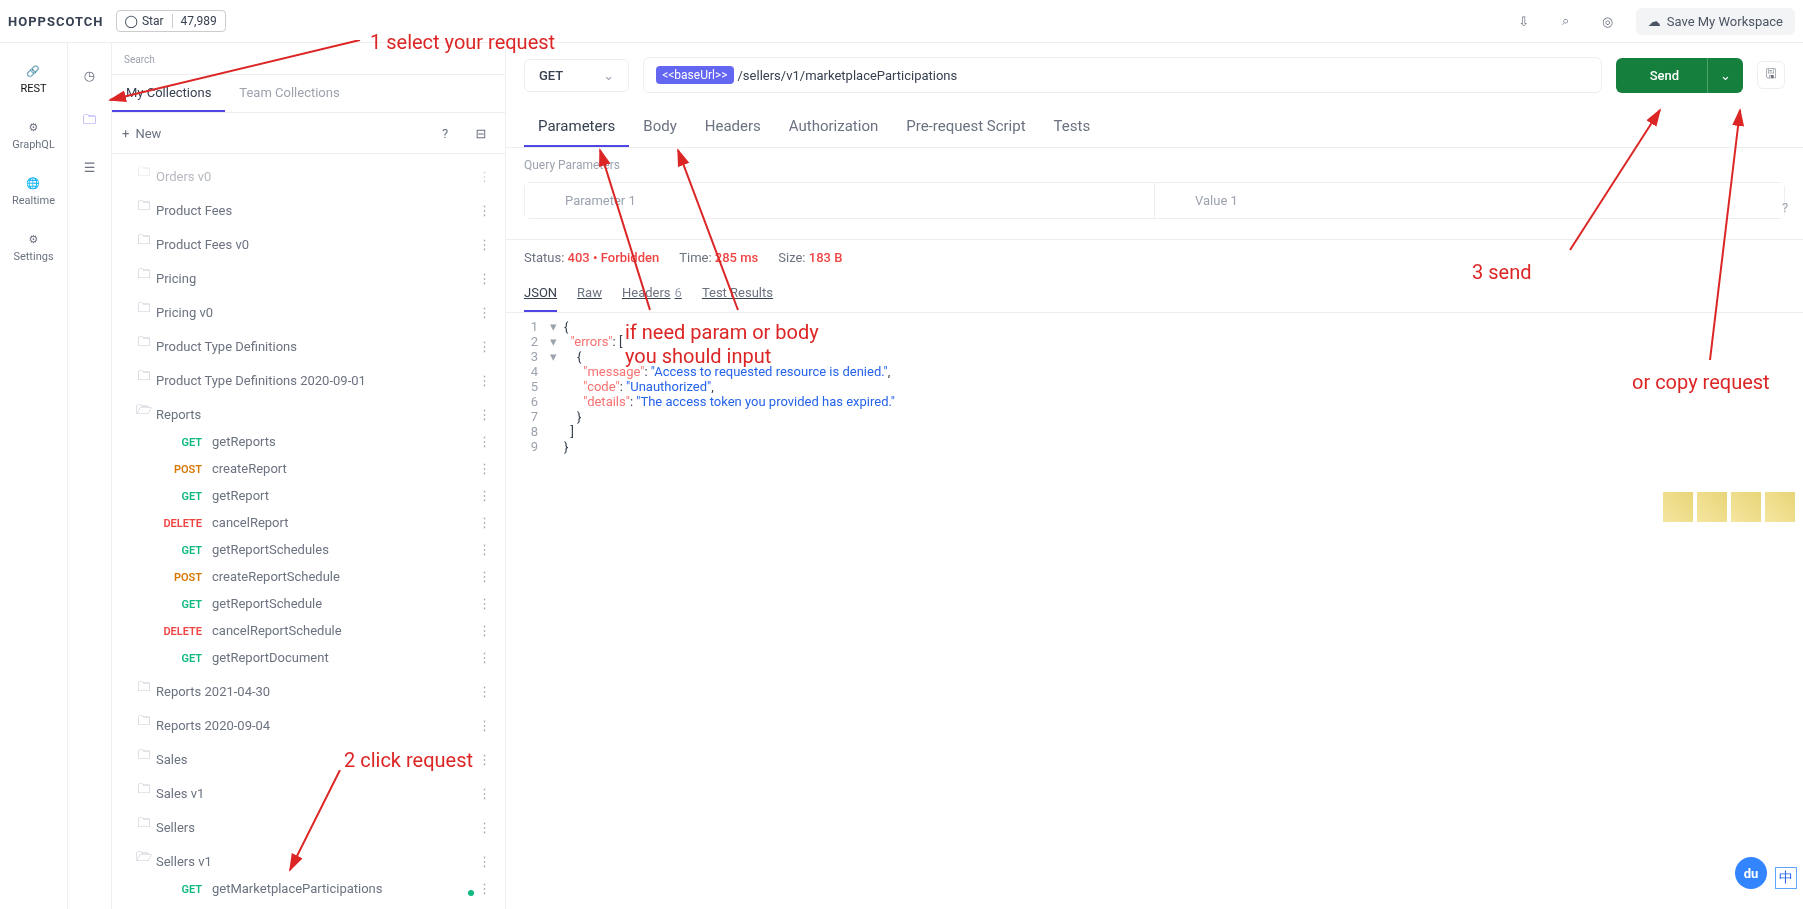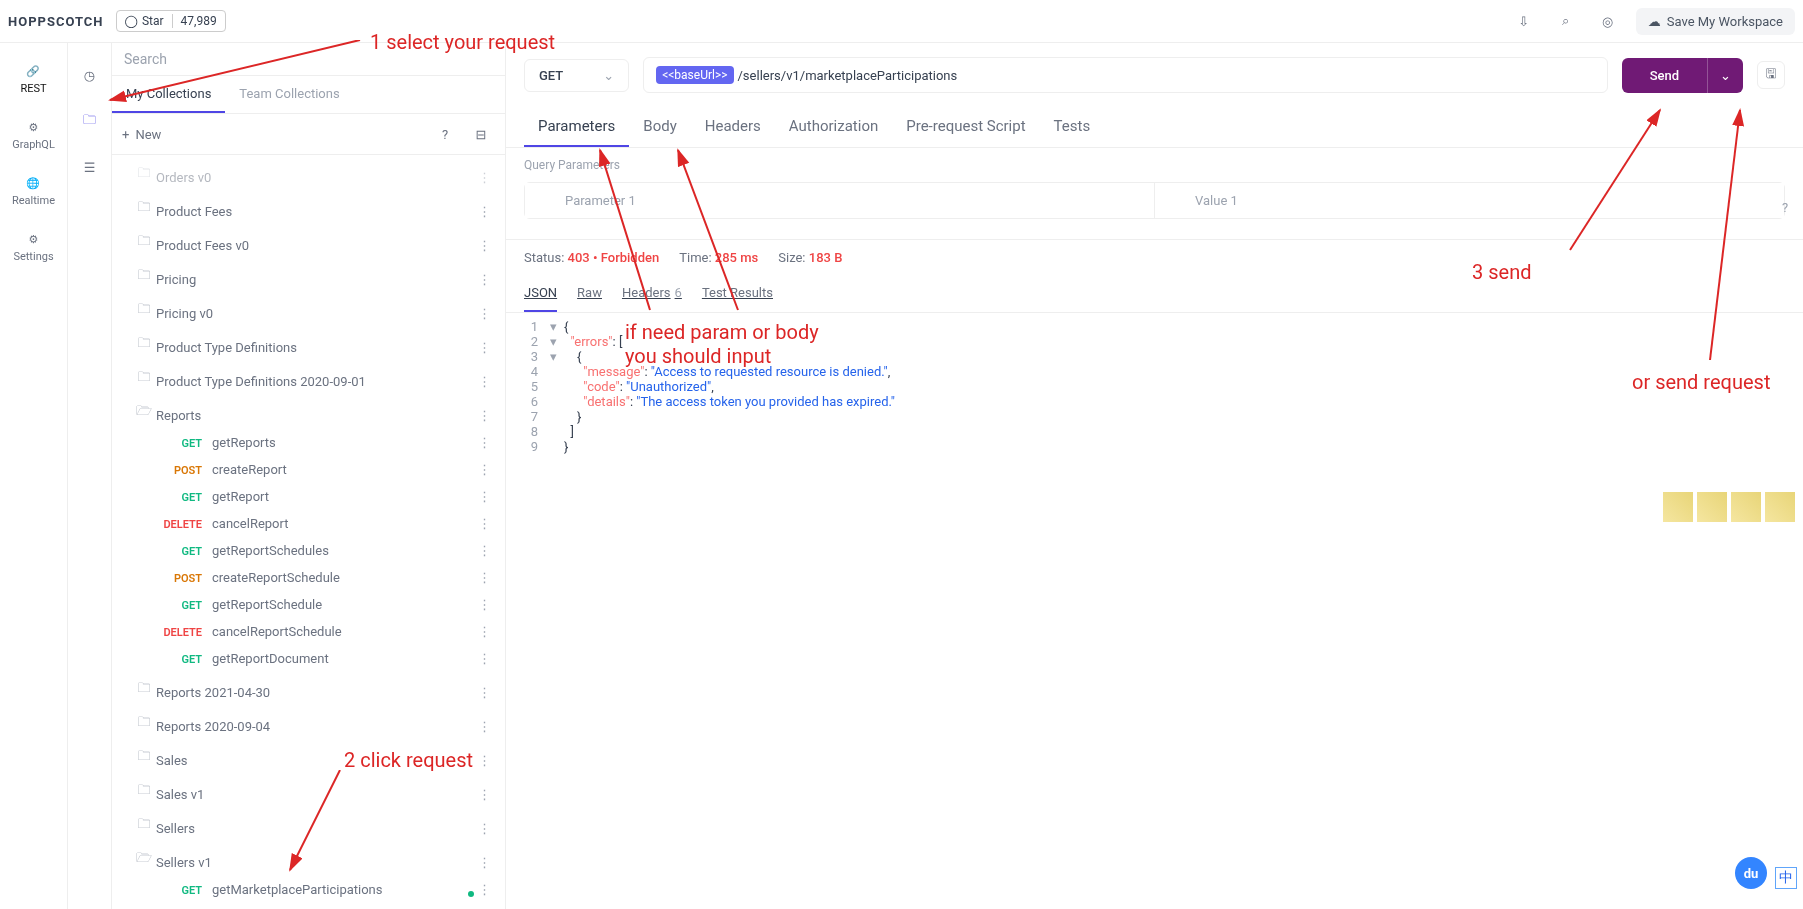--- a/index.html
+++ b/index.html
@@ -16,21 +16,21 @@
 .main { display: flex; height: calc(100% - 36px); }
 .sidebar-left { width: 68px; border-right: 1px solid #eee; display: flex; flex-direction: column; align-items: center; padding-top: 14px; gap: 10px; }
 .side-item { display: flex; flex-direction: column; align-items: center; gap: 4px; padding: 8px 4px; width: 60px; color: #6b7280; font-size: 11px; cursor: pointer; }
 .side-item.active { color: #111; }
 
 .sidebar-sec { width: 44px; border-right: 1px solid #eee; display: flex; flex-direction: column; align-items: center; padding-top: 18px; gap: 18px; }
 .sidebar-sec .icon-btn.active { color: #4f46e5; }
 
 .collections { width: 394px; border-right: 1px solid #eee; display: flex; flex-direction: column; }
 .search-box { padding: 8px 12px; border-bottom: 1px solid #eee; }
-.search-box input { width: 100%; border: none; outline: none; font-size: 14px; color: #3b82f6; }
+.search-box input { width: 100%; border: none; outline: none; font-size: 10px; color: #3b82f6; }
 .search-box input::placeholder { color: #9ca3af; }
 .tabs-row { display: flex; border-bottom: 1px solid #eee; }
 .tabs-row .tab { padding: 10px 14px; font-size: 13px; color: #9ca3af; cursor: pointer; }
 .tabs-row .tab.active { color: #374151; border-bottom: 2px solid #4f46e5; }
 .toolbar-row { display: flex; align-items: center; padding: 6px 10px; border-bottom: 1px solid #eee; color: #6b7280; }
 .toolbar-row .new { display: flex; align-items: center; gap: 6px; cursor: pointer; flex: 1; }
 .toolbar-row .tool-icons { display: flex; gap: 8px; }
 
 .tree { flex: 1; overflow-y: auto; padding: 2px 0; }
 .tree-row { display: flex; align-items: flex-end; padding: 6px 10px; cursor: pointer; font-size: 13px; color: #6b7280; }
@@ -45,21 +45,21 @@
 .m-delete { color: #ef4444; }
 .active-dot { width: 6px; height: 6px; background: #10b981; border-radius: 50%; margin-left: 8px; }
 
 .content { flex: 1; display: flex; flex-direction: column; position: relative; }
 .req-bar { display: flex; align-items: center; padding: 14px 18px; gap: 14px; }
 .method-select { border: 1px solid #eee; border-radius: 6px; padding: 8px 14px; display: flex; align-items: center; gap: 40px; color: #374151; font-weight: 500; }
 .method-select .chev { color: #9ca3af; }
 .url-bar { flex: 1; border: 1px solid #eee; border-radius: 6px; padding: 8px 12px; display: flex; align-items: center; font-family: ui-monospace, Menlo, monospace; font-size: 13px; }
 .base-chip { background: #6366f1; color: #fff; padding: 2px 6px; border-radius: 4px; font-size: 12px; }
 .url-path { margin-left: 4px; }
-.send-btn { background: #701a75; color: #fff; border-radius: 6px; display: flex; align-items: center; overflow: hidden; }
+.send-btn { background: #15803d; color: #fff; border-radius: 6px; display: flex; align-items: center; overflow: hidden; padding-left: 6px; }
 .send-btn .send-label { padding: 10px 28px; font-weight: 500; cursor: pointer; }
 .send-btn .chev { padding: 10px 12px; border-left: 1px solid rgba(255,255,255,0.25); cursor: pointer; }
 
 .req-tabs { display: flex; border-bottom: 1px solid #eee; padding: 0 18px; }
 .req-tabs .tab { padding: 10px 14px; font-size: 15px; color: #6b7280; cursor: pointer; text-align: center; }
 .req-tabs .tab.active { color: #374151; border-bottom: 2px solid #4f46e5; }
 .subheader { padding: 10px 18px; font-size: 12px; color: #9ca3af; }
 
 .param-grid { display: flex; margin: 0 18px 10px; border: 1px solid #eee; border-radius: 6px; }
 .param-grid input { border: none; outline: none; padding: 10px 40px; font-size: 13px; flex: 1; }
@@ -381,21 +381,21 @@
           </div>
       </div>
     </div>
   </div>
 </div>
 
 <div class="annotation" style="left:370px;top:30px;">1 select your request</div>
 <div class="annotation" style="left:625px;top:320px;white-space:pre-line;">if need param or body
 you should input</div>
 <div class="annotation" style="left:1472px;top:260px;">3 send</div>
-<div class="annotation" style="left:1632px;top:370px;white-space:pre-line;">or send request</div>
+<div class="annotation" style="left:1632px;top:370px;white-space:pre-line;">or copy request</div>
 <div class="annotation" style="left:344px;top:748px;">2   click request</div>
 
 <svg class="arrow" style="left:100px;top:40px;width:280px;height:80px;">
     <defs>
       <marker id="ah1" markerWidth="10" markerHeight="10" refX="8" refY="3" orient="auto">
         <polygon points="0 0, 9 3, 0 6"></polygon>
       </marker>
     </defs>
     <line x1="260" y1="0" x2="10" y2="60" marker-end="url(#ah1)"></line>
   </svg>

